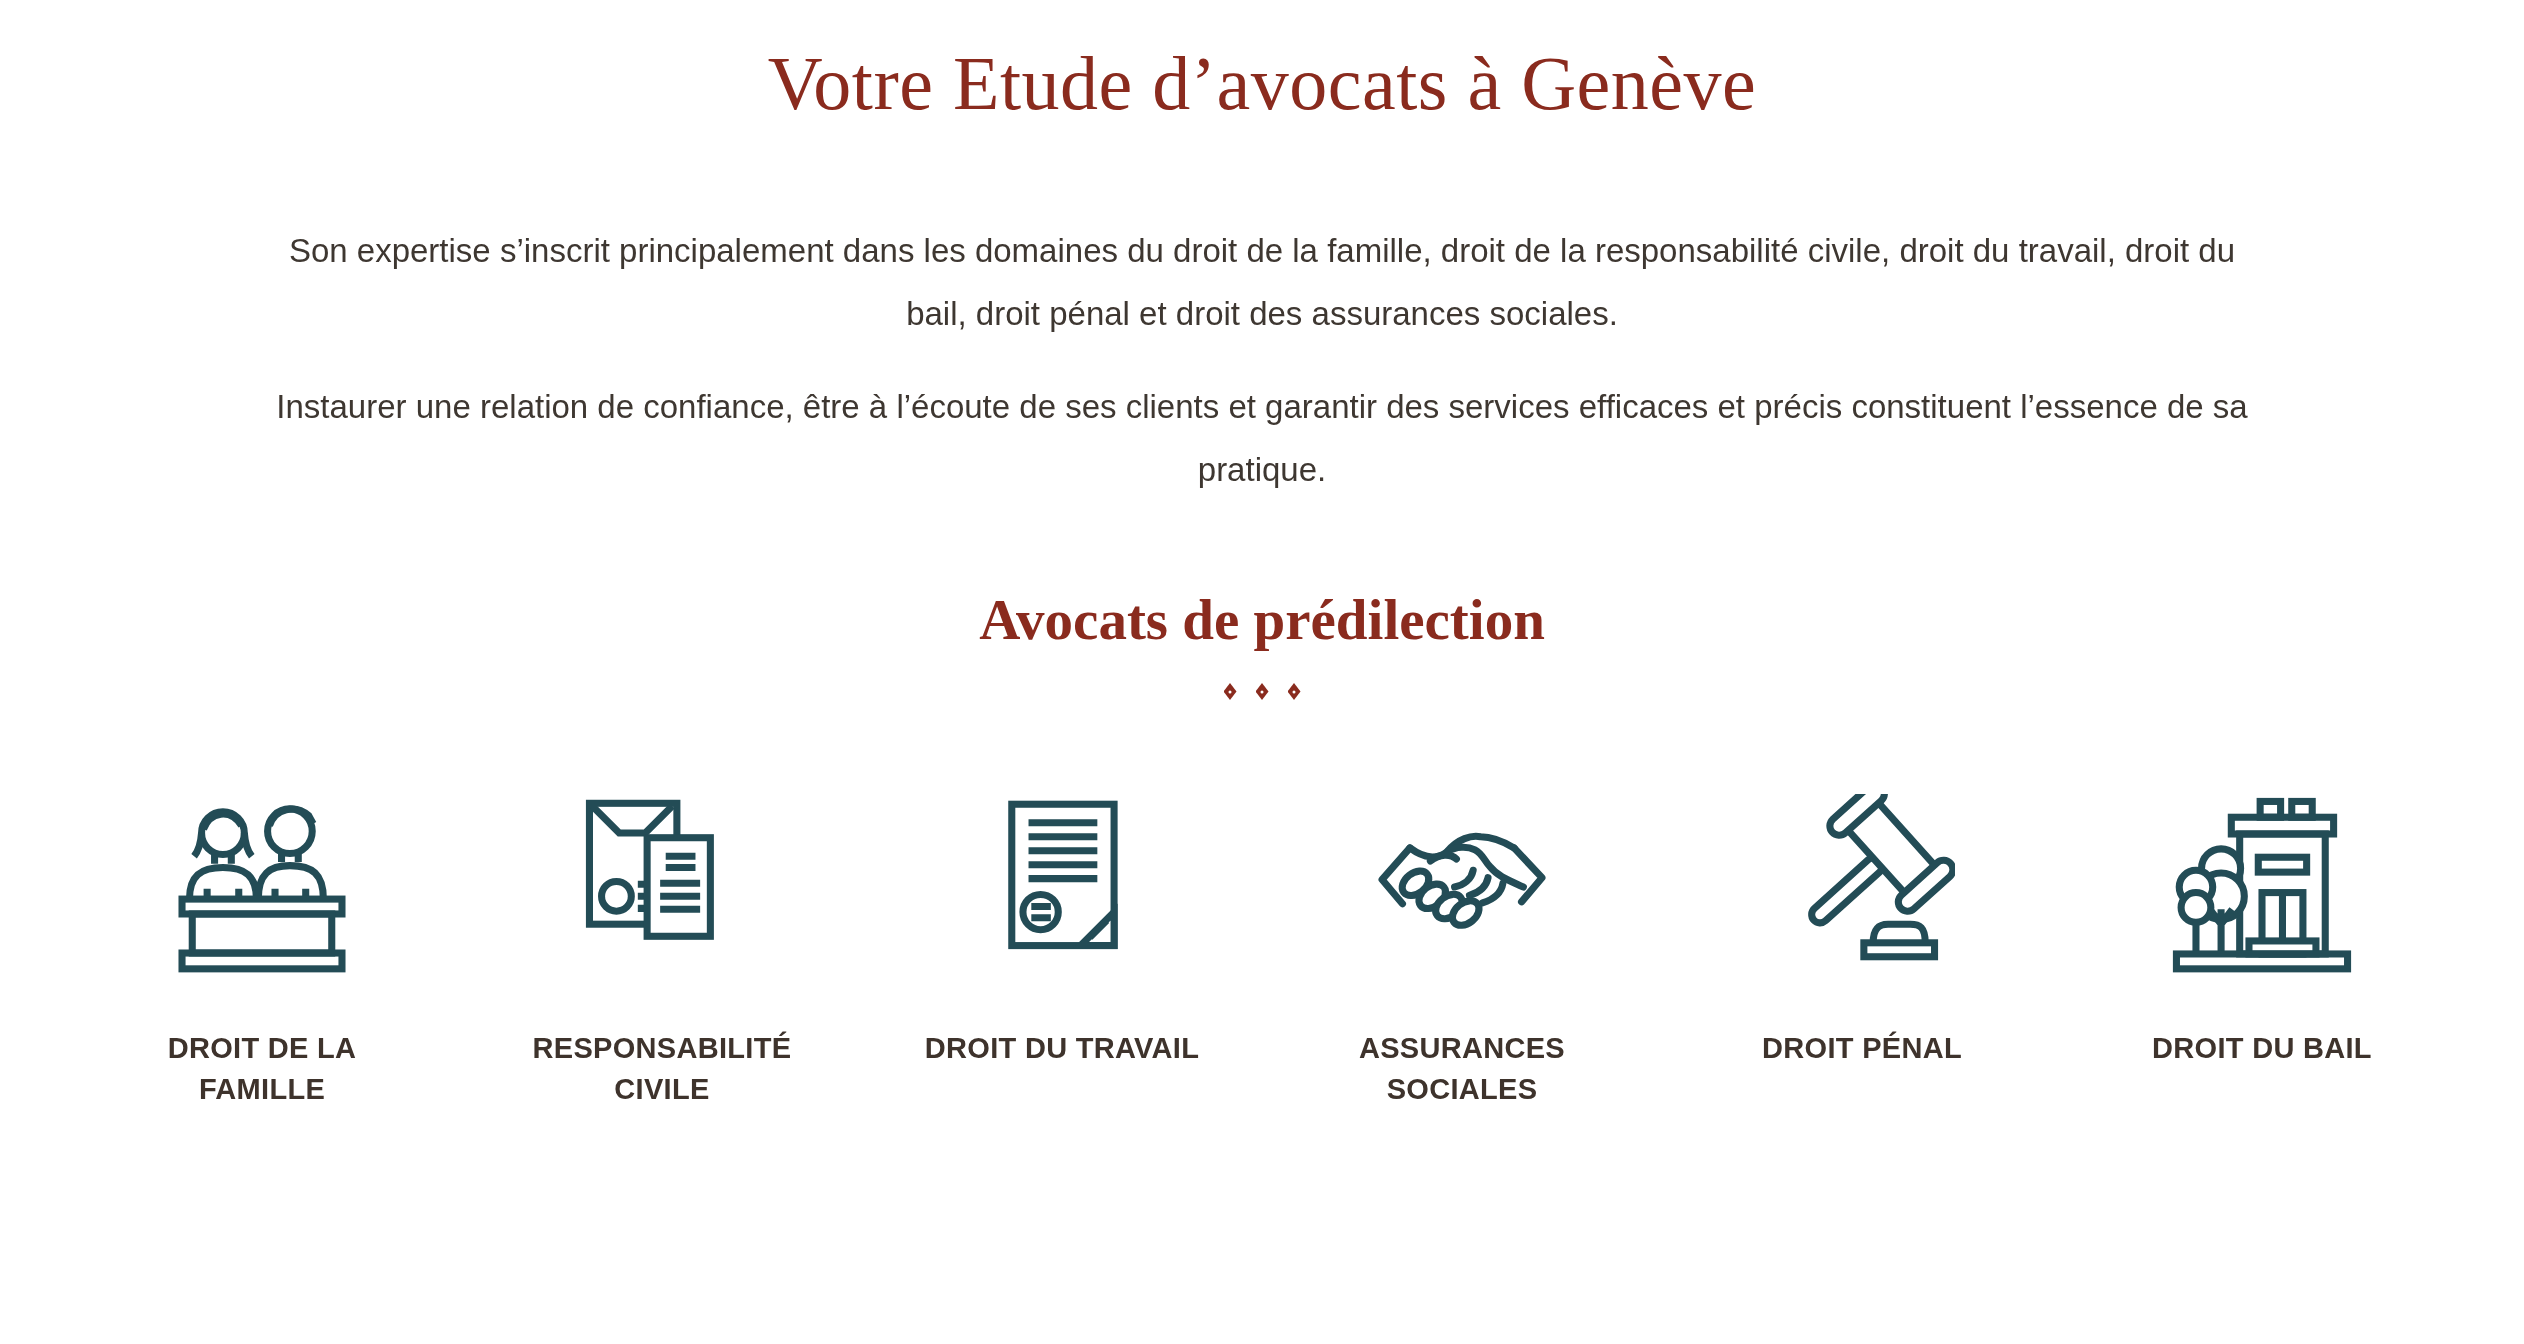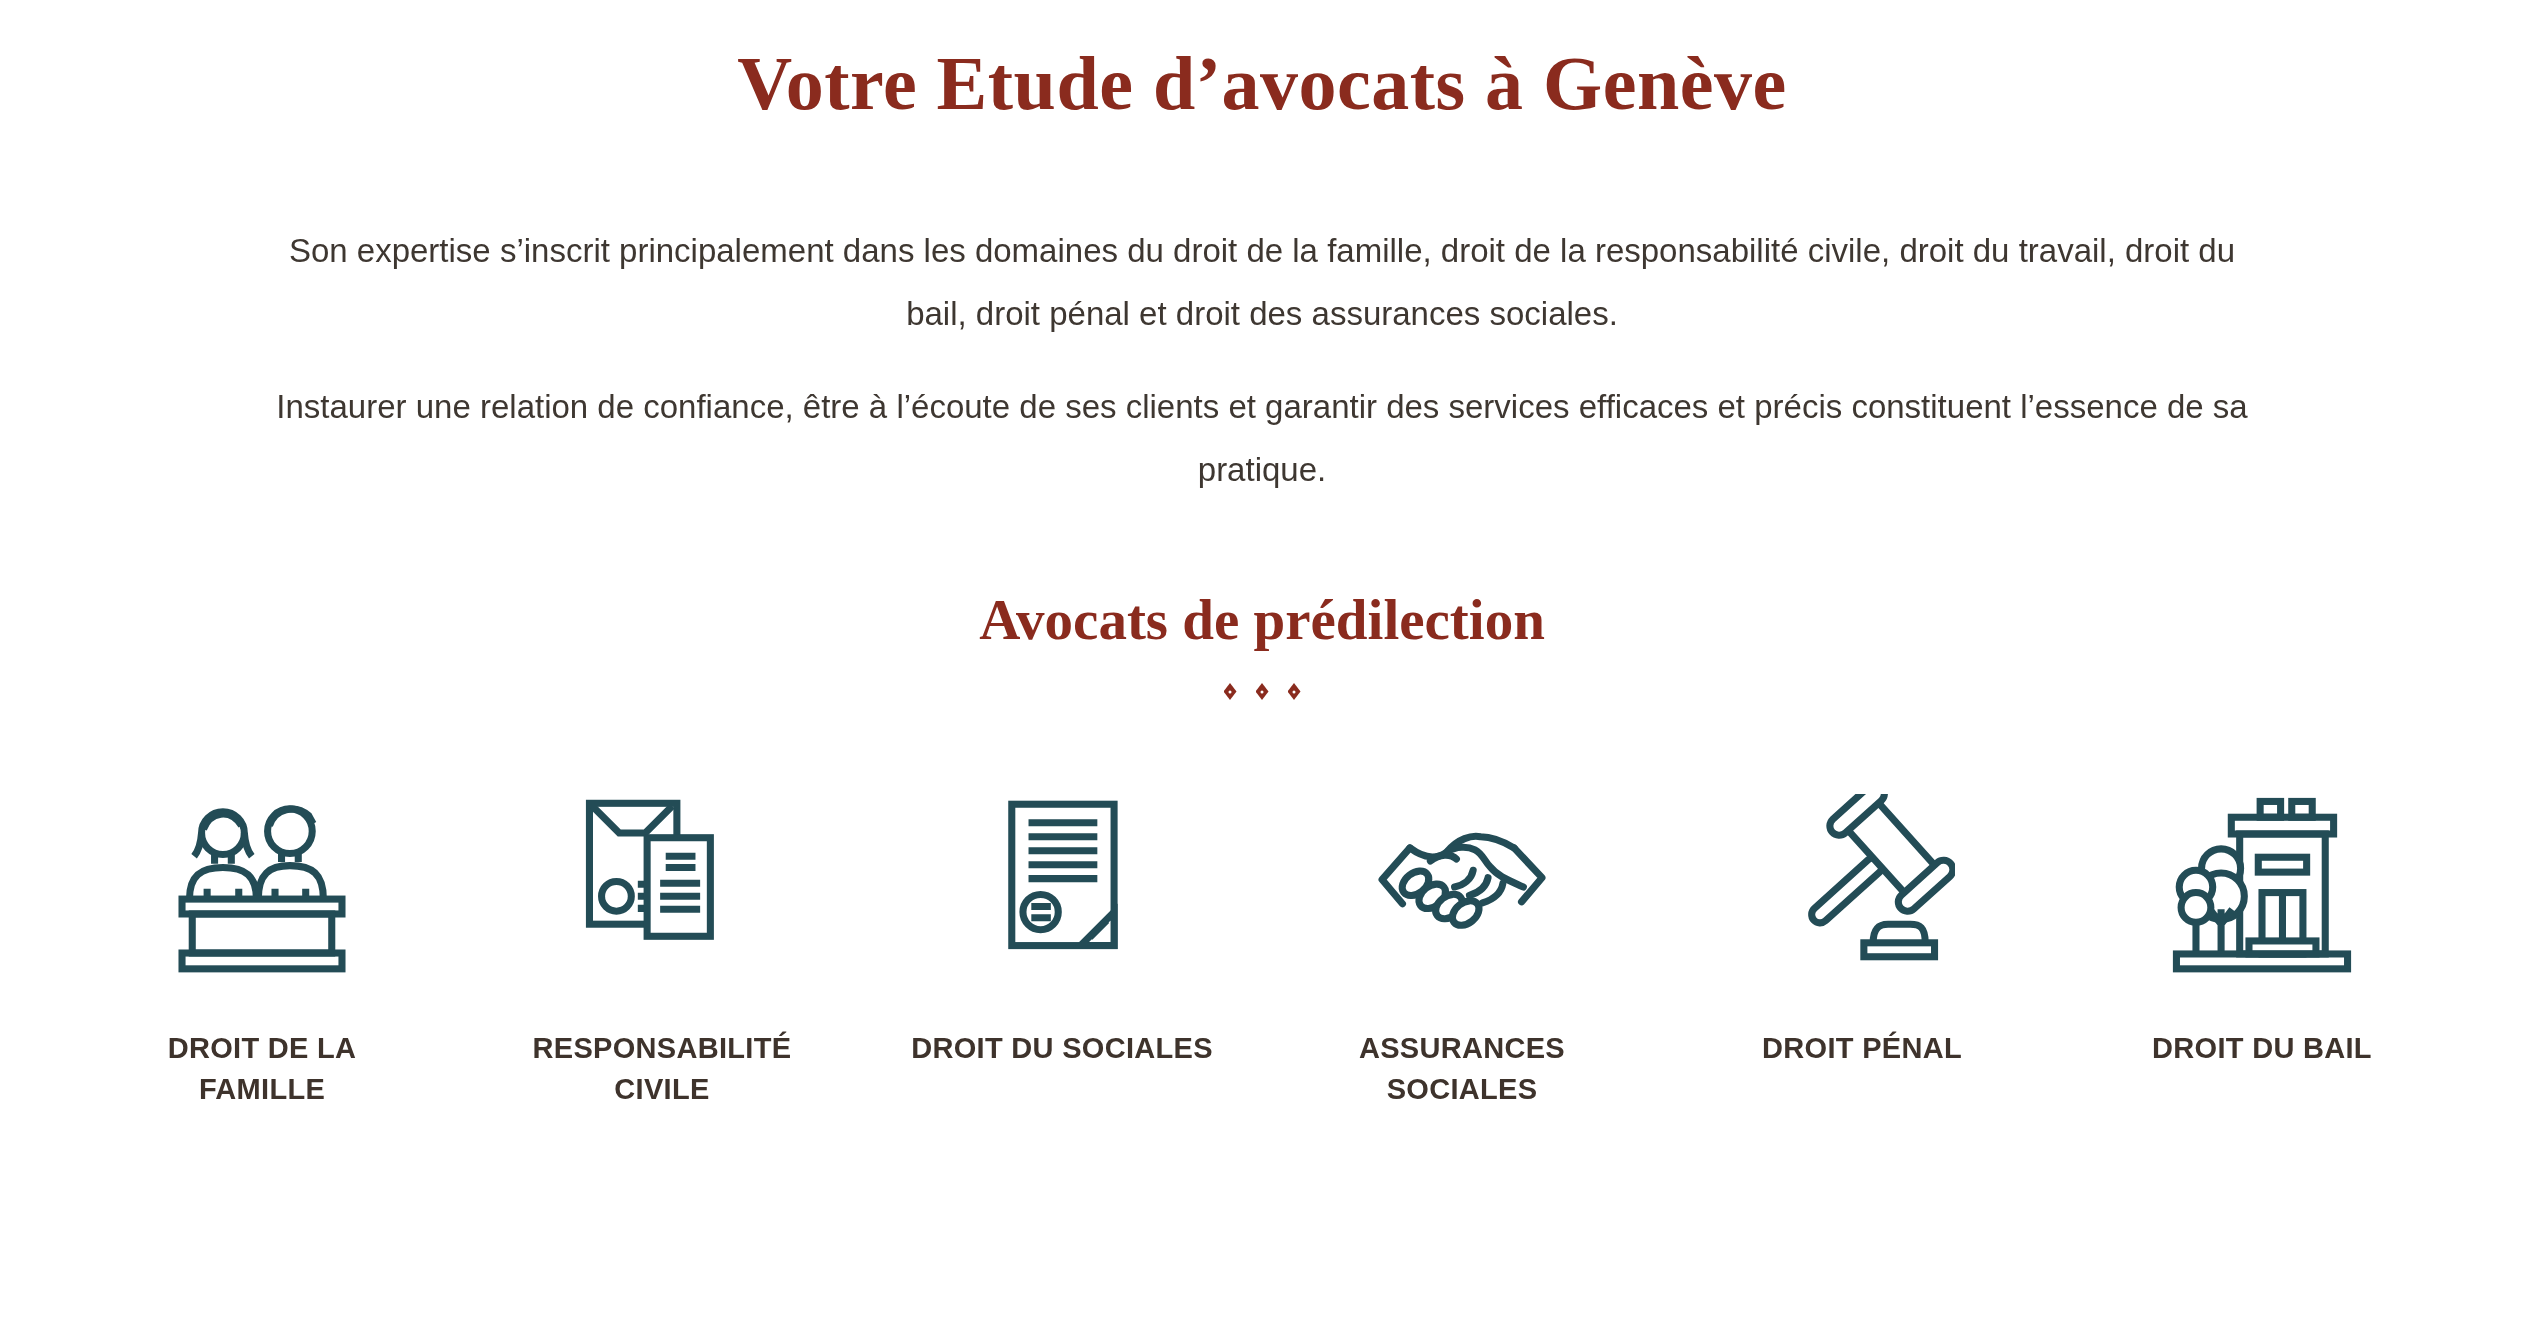--- a/index.html
+++ b/index.html
@@ -14,21 +14,21 @@
     font-family: "Liberation Sans", "DejaVu Sans", sans-serif;
     -webkit-font-smoothing: antialiased;
   }
   main { width: 100%; }
 
   
   h1.page-title {
     margin: 36px 0 0 0;
     text-align: center;
     font-family: "Liberation Serif", "DejaVu Serif", serif;
-    font-weight: 700;
+    font-weight: 400;
     font-size: 76px;
     line-height: 95px;
     color: var(--accent, #8a2b1e);
     letter-spacing: 0.5px;
   }
 
   
   .intro {
     max-width: 1982px;
     margin: 88px auto 0 auto;
@@ -182,21 +182,21 @@
           <svg viewBox="0 0 100 100" xmlns="http://www.w3.org/2000/svg">
             <rect class="s" x="23" y="5.5" width="55" height="76"></rect>
             <path class="s" d="M32,15.5 H69 M32,23 H69 M32,30.5 H69 M32,38 H69 M32,45.5 H69"></path>
             <circle class="s" cx="38.5" cy="63.5" r="9.5"></circle>
             <path class="s" d="M33.5,60.5 H44 M33.5,66.5 H44"></path>
             <path class="sf" d="M60,81.5 L78,63.5 V81.5 Z"></path>
             <path class="s" d="M65,77 L74,68"></path>
           </svg>
         </div>
         <div class="domain-label">
-          <span class="lbl-line">DROIT DU SOCIALES</span>
+          <span class="lbl-line">DROIT DU TRAVAIL</span>
           <span class="lbl-line"></span>
         </div>
       </div>
 
       <div class="domain">
         <div class="icon">
           <svg viewBox="0 0 100 100" xmlns="http://www.w3.org/2000/svg">
             <path class="s r" d="M18,59 L7,46 L22,29"></path>
             <path class="s r" d="M78,29 L93,45 L82,58"></path>
             <path class="s r" d="M22,29 C30,35 37,35 42,31 C48,24 55,22 60,23 C67,23 73,26 78,29"></path>

